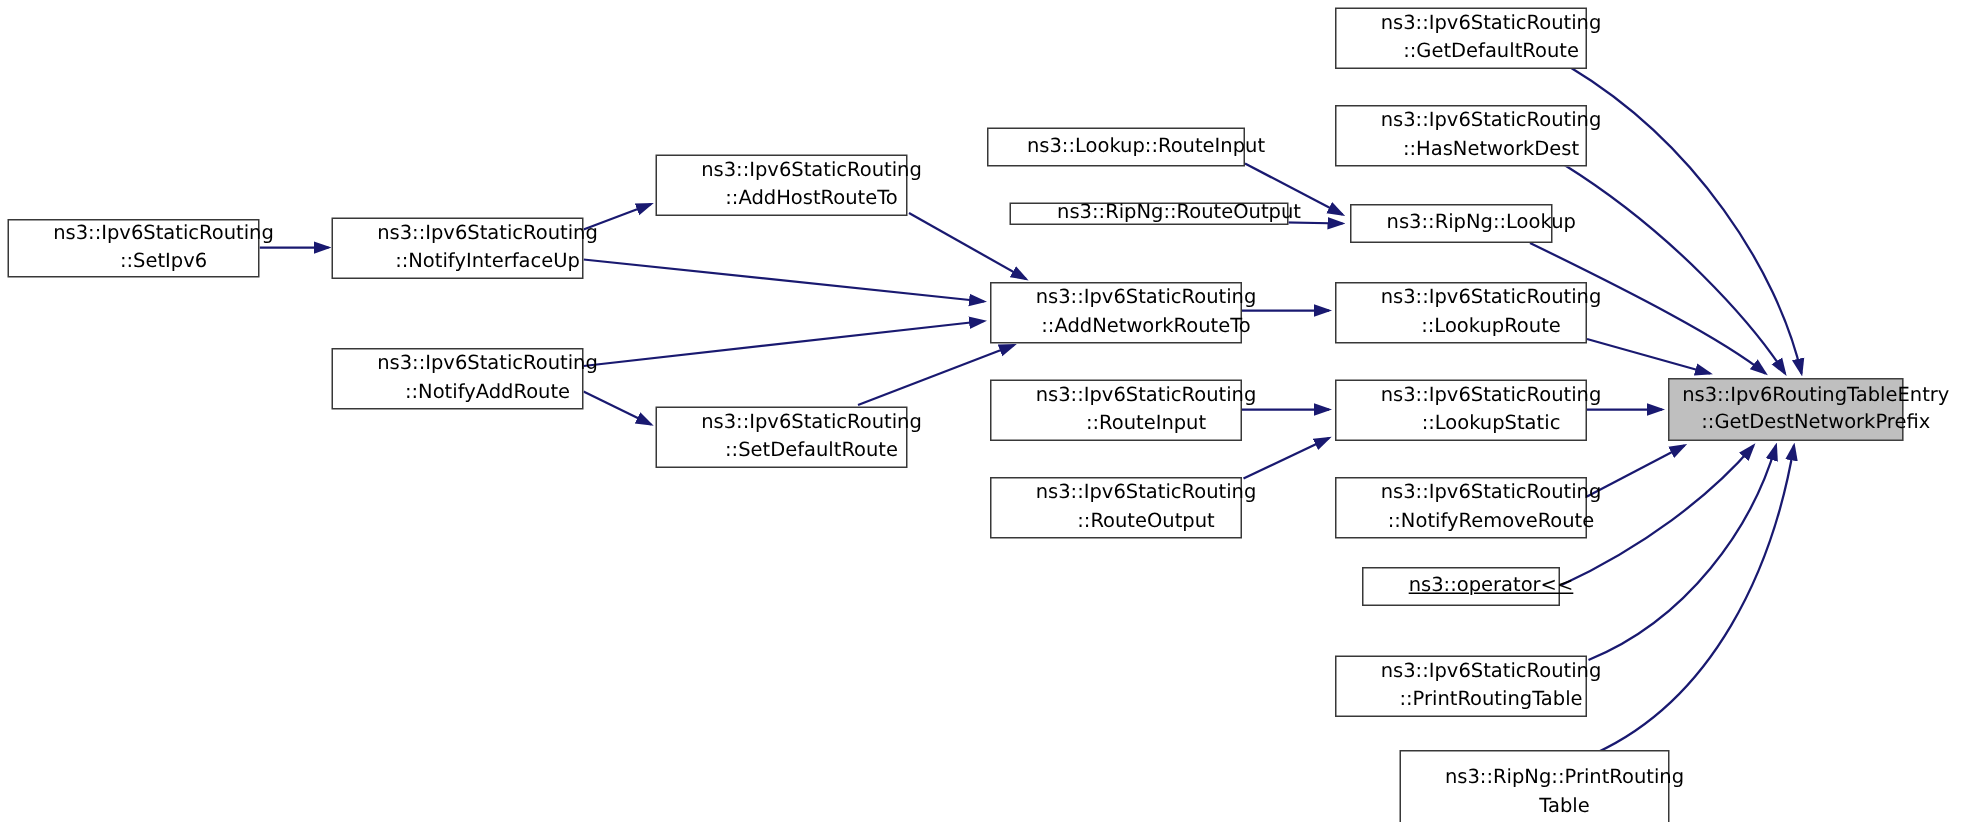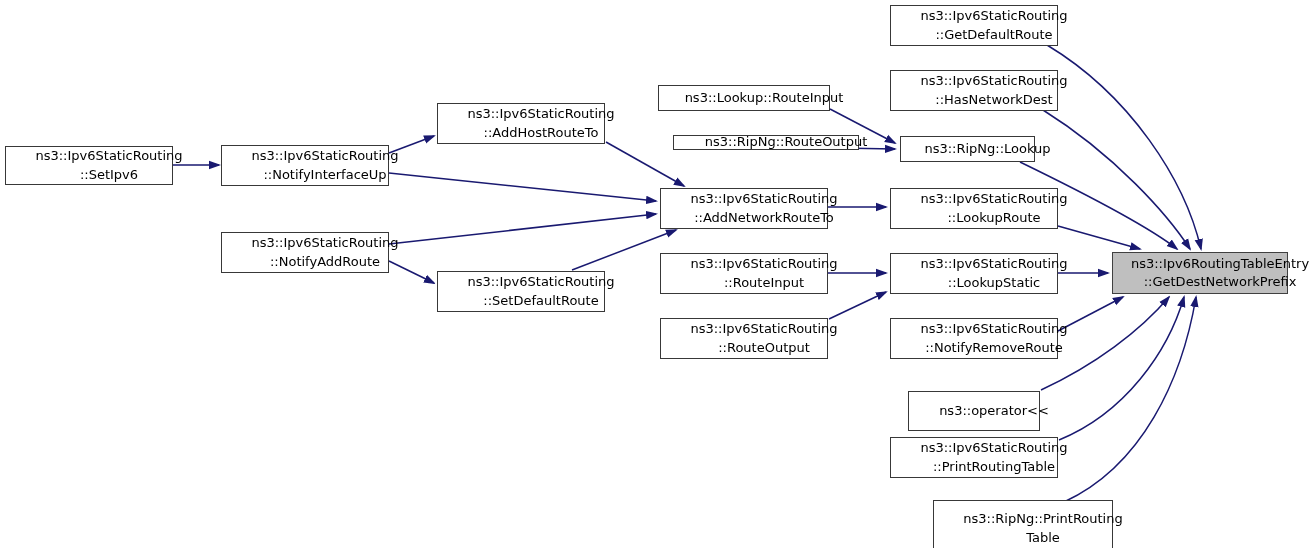--- a/index.html
+++ b/index.html
@@ -96,21 +96,21 @@
 ::GetDefaultRoute</div>
       <div class="node" style="left: 890px; top: 70px; width: 168px; height: 41px;">ns3::Ipv6StaticRouting
 ::HasNetworkDest</div>
       <div class="node" style="left: 900px; top: 136px; width: 135px; height: 26px;">ns3::RipNg::Lookup</div>
       <div class="node" style="left: 890px; top: 188px; width: 168px; height: 41px;">ns3::Ipv6StaticRouting
 ::LookupRoute</div>
       <div class="node" style="left: 890px; top: 253px; width: 168px; height: 41px;">ns3::Ipv6StaticRouting
 ::LookupStatic</div>
       <div class="node" style="left: 890px; top: 318px; width: 168px; height: 41px;">ns3::Ipv6StaticRouting
 ::NotifyRemoveRoute</div>
-      <div class="node" style="left: 908px; top: 391px; width: 132px; height: 40px;">ns3::operator&lt;&lt;</div>
+      <div class="node" style="left: 908px; top: 378px; width: 132px; height: 26px; text-decoration: underline;">ns3::operator&lt;&lt;</div>
       <div class="node" style="left: 890px; top: 437px; width: 168px; height: 41px;">ns3::Ipv6StaticRouting
 ::PrintRoutingTable</div>
       <div class="node" style="left: 933px; top: 500px; width: 180px; height: 57px;">ns3::RipNg::PrintRouting
 Table</div>
-      <div class="node highlight" style="left: 1112px; top: 252px; width: 176px; height: 42px;">ns3::Ipv6RoutingTableEntry
+      <div class="node highlight" style="left: 1112px; top: 252px; width: 157px; height: 42px;">ns3::Ipv6RoutingTableEntry
 ::GetDestNetworkPrefix</div>
     </div>
 </div>
 
 </body></html>

